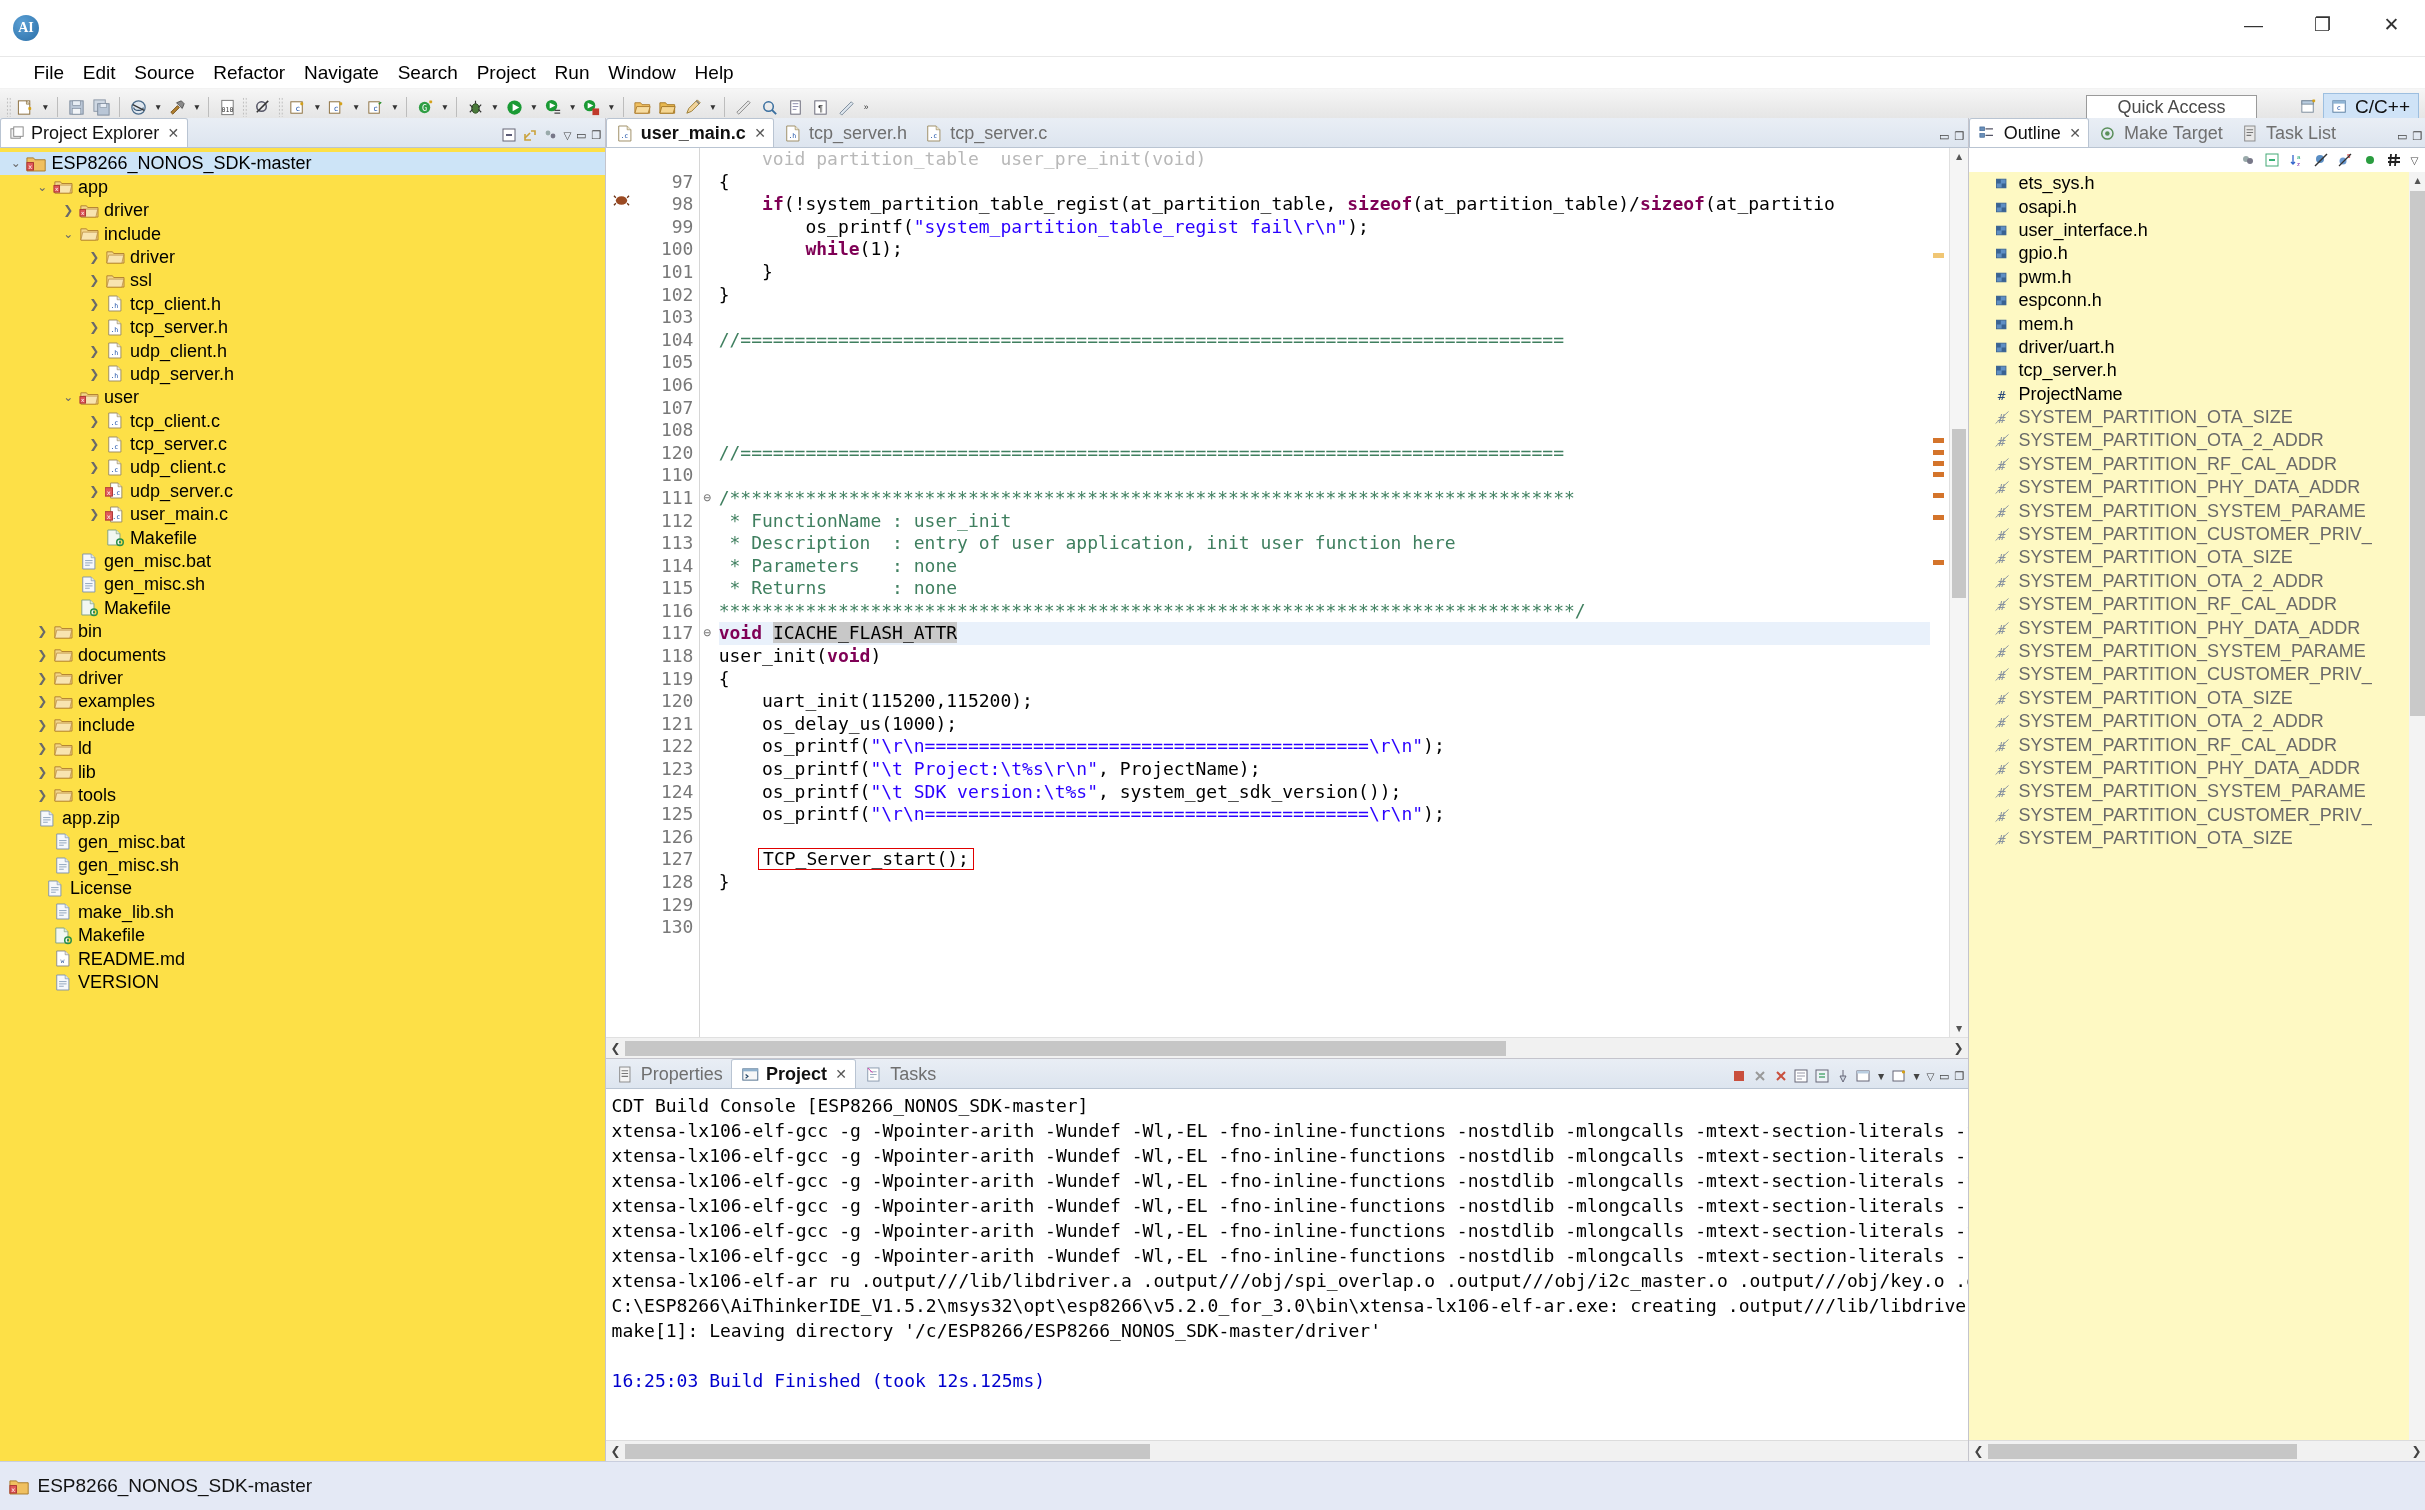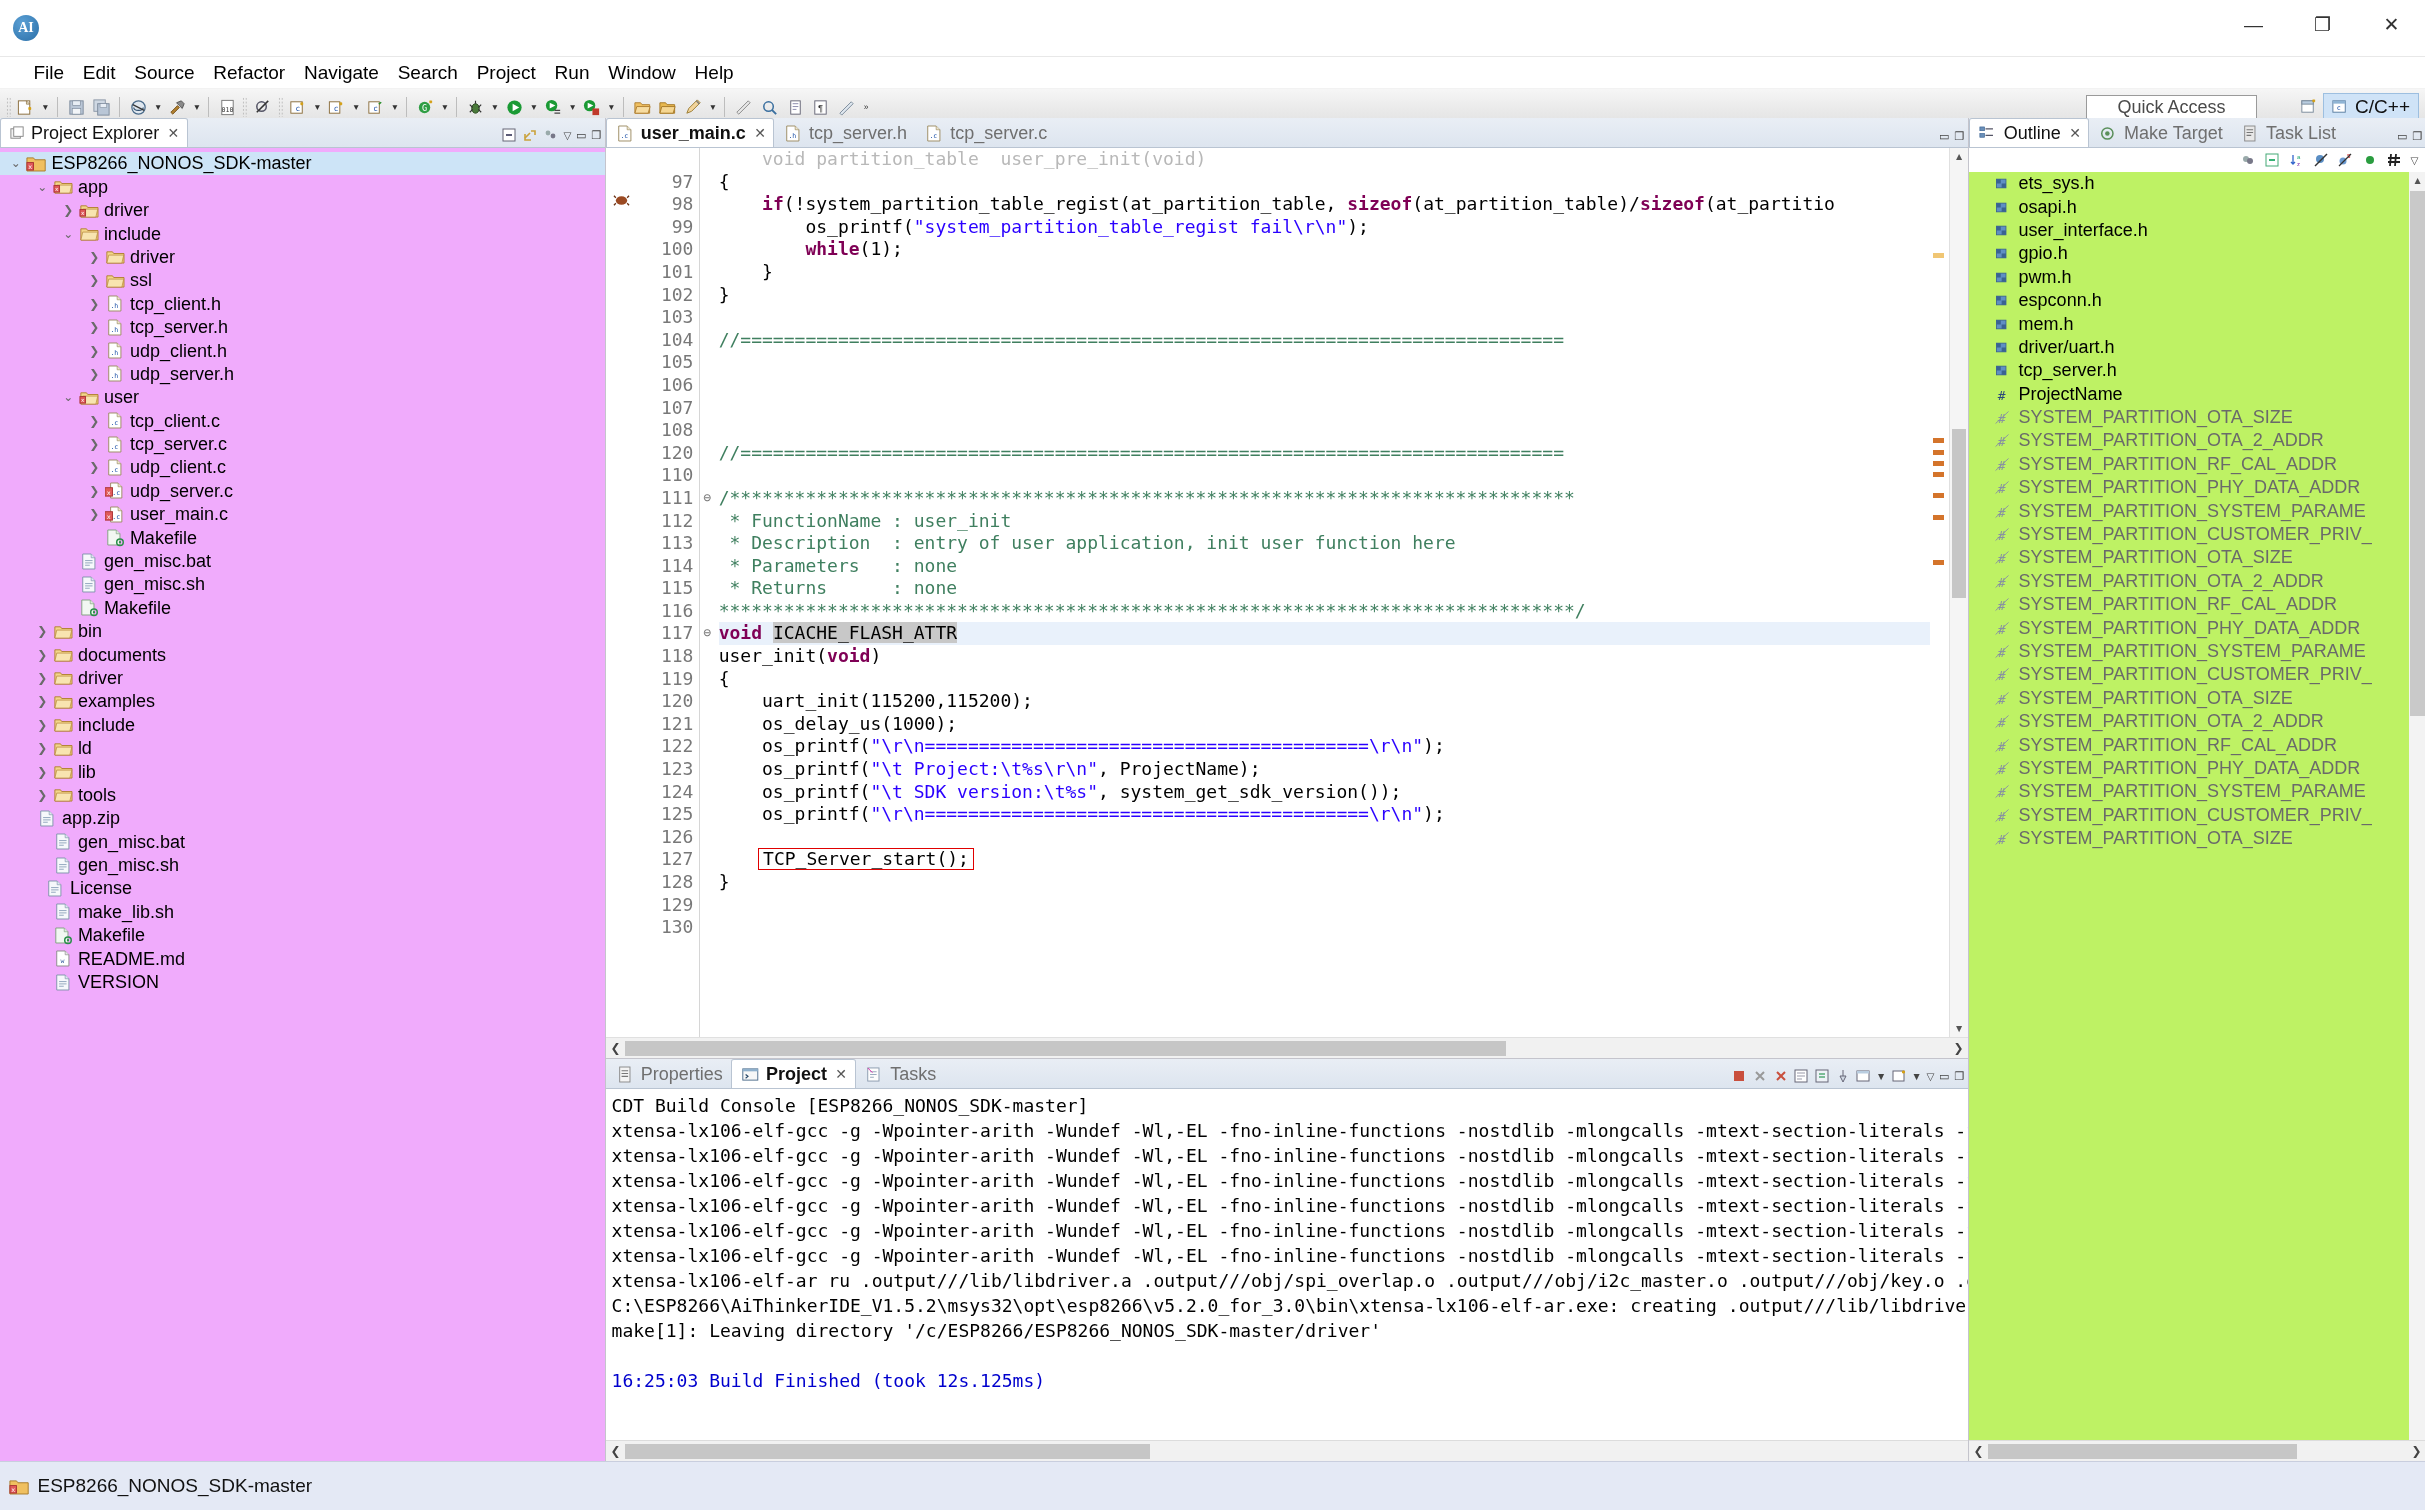--- a/index.html
+++ b/index.html
@@ -118,21 +118,21 @@
     position: absolute;
     top: 118px; left: 0; right: 0; bottom: 49px;
     display: flex;
     background: #f0f0f0;
   }
 
   
   #explorer {
     width: 606px; flex: 0 0 606px;
     display: flex; flex-direction: column;
-    background: #f0abfc;
+    background: #fde047;
     border-right: 0.9px solid #c4c4cc;
   }
   .view-tabbar {
     height: 30px;
     background: linear-gradient(to bottom,#e9eef5,#dde5ef);
     display: flex; align-items: flex-end;
     position: relative;
     border-bottom: 0.9px solid #b9c4d2;
   }
   .view-tab {
@@ -275,21 +275,21 @@
     border-top: 0.9px solid #dcdcdc;
   }
   .hs-track { flex:1; height: 15px; background:#f1f1f1; position: relative; }
   .hs-thumb { position:absolute; top:0; height:15px; background:#c6c6c6; }
   .hs-arrow { width:19px; text-align:center; font-size:12px; color:#444; }
 
   
   #outline {
     width: 458px; flex: 0 0 458px;
     display: flex; flex-direction: column;
-    background: #bef264;
+    background: #fef9c3;
     border-left: 0.9px solid #c4c4cc;
   }
   #outline-tools {
     height: 24px; display: flex; align-items: center; justify-content: flex-end;
     gap: 8.4px; padding-right: 7.5px;
     background: #fff;
   }
   #outline-list {
     flex: 1; overflow: hidden; position: relative;
     font-size: 18px;

